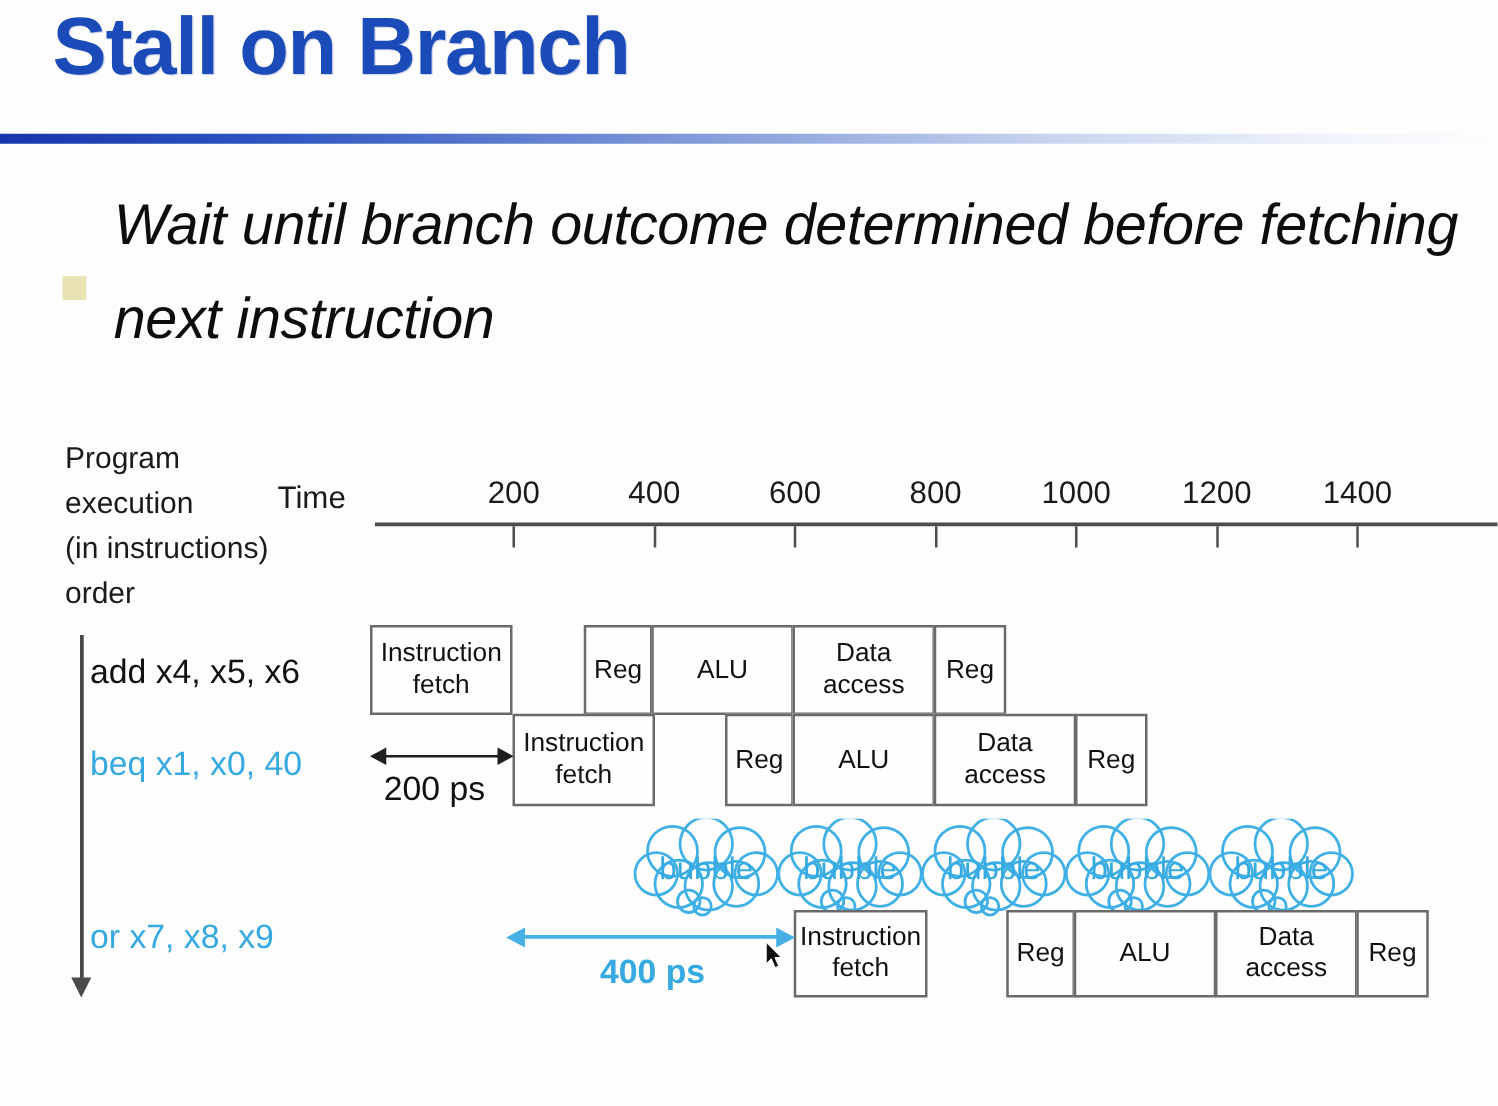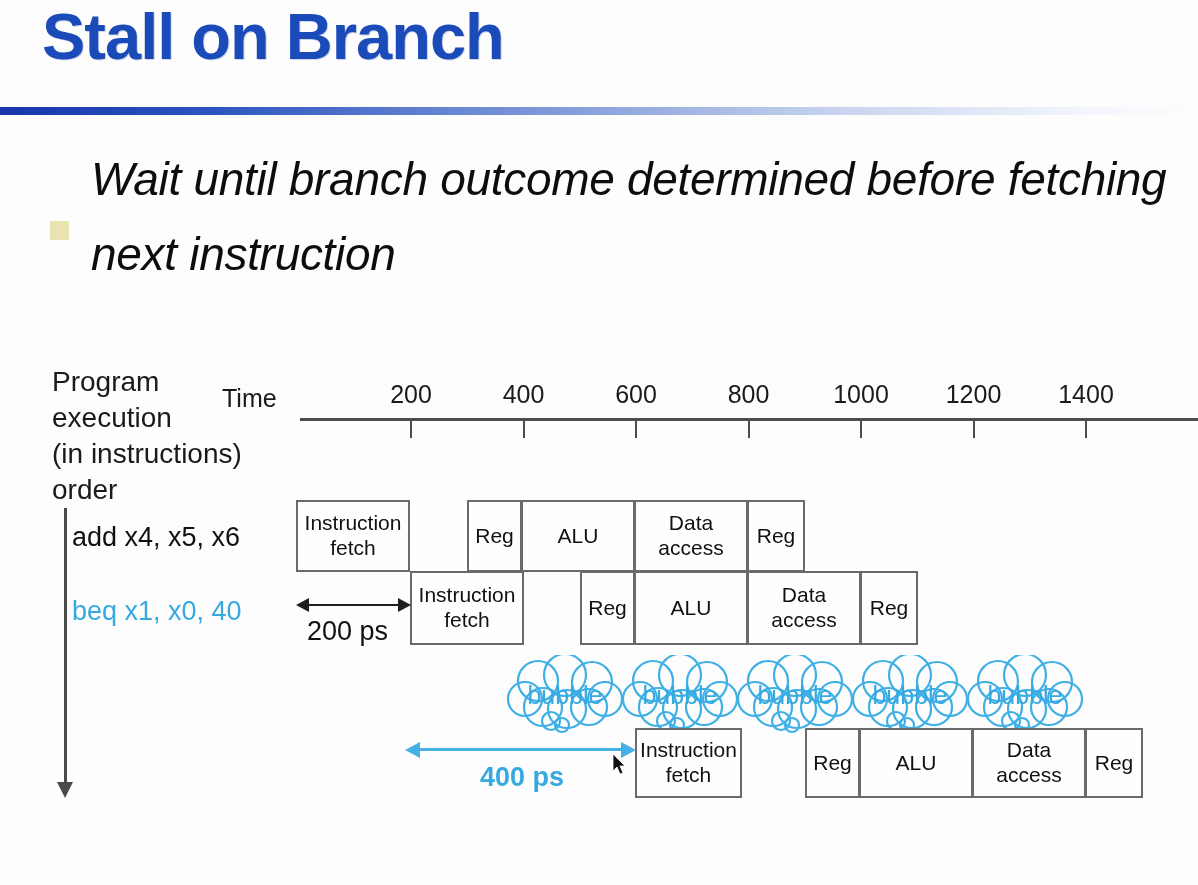--- a/index.html
+++ b/index.html
@@ -27,21 +27,21 @@
   .bullet-row{position:absolute;left:50px;top:142px;width:1130px;display:flex;align-items:center;font-style:italic;}
   .bullet-mark{
     width:19px;height:19px;background:#e8e3b0;margin-top:28px;margin-right:22px;flex:0 0 auto;
   }
   .bullet-text{
     font-size:46px;color:#0d0d0d;line-height:1.62;font-weight:400;letter-spacing:-.3px;
   }
 
   
   #diagram{position:absolute;left:0;top:330px;width:1198px;height:500px;}
-  .axis-caption{position:absolute;left:52px;top:34px;font-size:28px;line-height:36px;color:#1a1a1a;}
+  .axis-caption{position:absolute;left:52px;top:19px;font-size:24px;line-height:36px;color:#1a1a1a;}
   .time-label{position:absolute;left:222px;top:54px;font-size:25px;color:#1a1a1a;}
 
   
   .axis-line{position:absolute;left:300px;top:88px;width:898px;height:3px;background:#4d4d4d;}
   .tick{position:absolute;top:91px;width:2px;height:17px;background:#4d4d4d;}
   .tick-label{position:absolute;top:50px;font-size:25px;color:#1a1a1a;transform:translateX(-50%);}
 
   
   .order-arrow{position:absolute;left:64px;top:178px;width:3px;height:275px;background:#4a4a4a;}
   .order-arrow:after{
@@ -124,20 +124,21 @@
         <div class="tick" style="left: 972.5px;"></div>
         <div class="tick-label" style="left: 973.5px;">1200</div>
         <div class="tick" style="left: 1085px;"></div>
         <div class="tick-label" style="left: 1086px;">1400</div>
       </div>
 
     <div class="order-arrow"></div>
 
     <div class="instr black" style="left:72px;top:192px;">add x4, x5, x6</div>
     <div class="instr cyan" style="left:72px;top:266px;">beq x1, x0, 40</div>
+    <div class="instr cyan" style="left:72px;top:404px;">or x7, x8, x9</div>
 
     <div class="stage" style="left:296px;top:170px;width:114px;height:72px;">
       <span><span>Instruction</span><br><span>fetch</span></span>
     </div>
     <div class="stage" style="left:467px;top:170px;width:55px;height:72px;">
       <span>Reg</span>
     </div>
     <div class="stage" style="left:521px;top:170px;width:114px;height:72px;">
       <span>ALU</span>
     </div>

